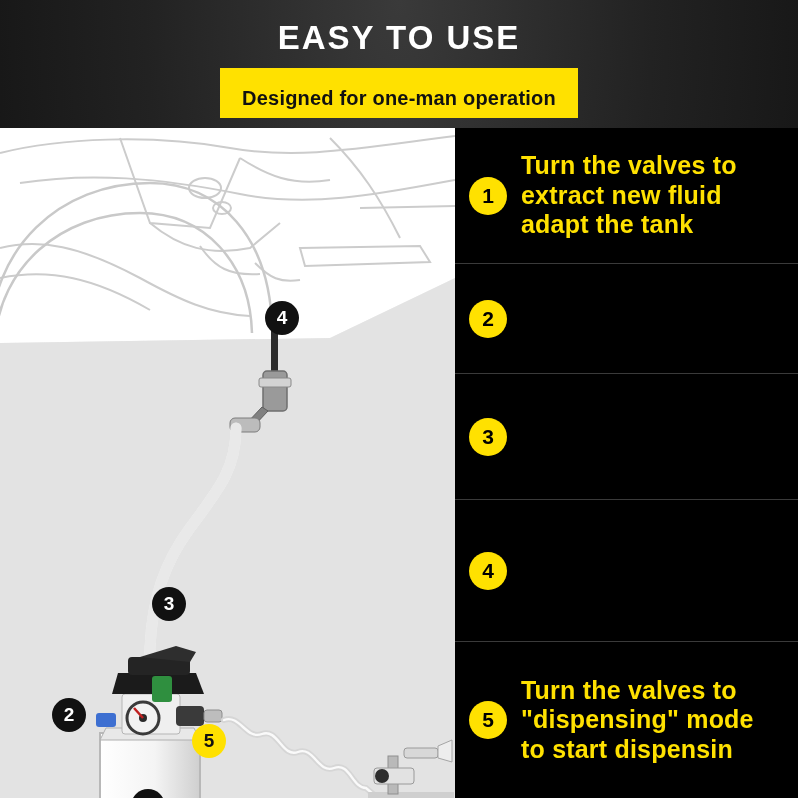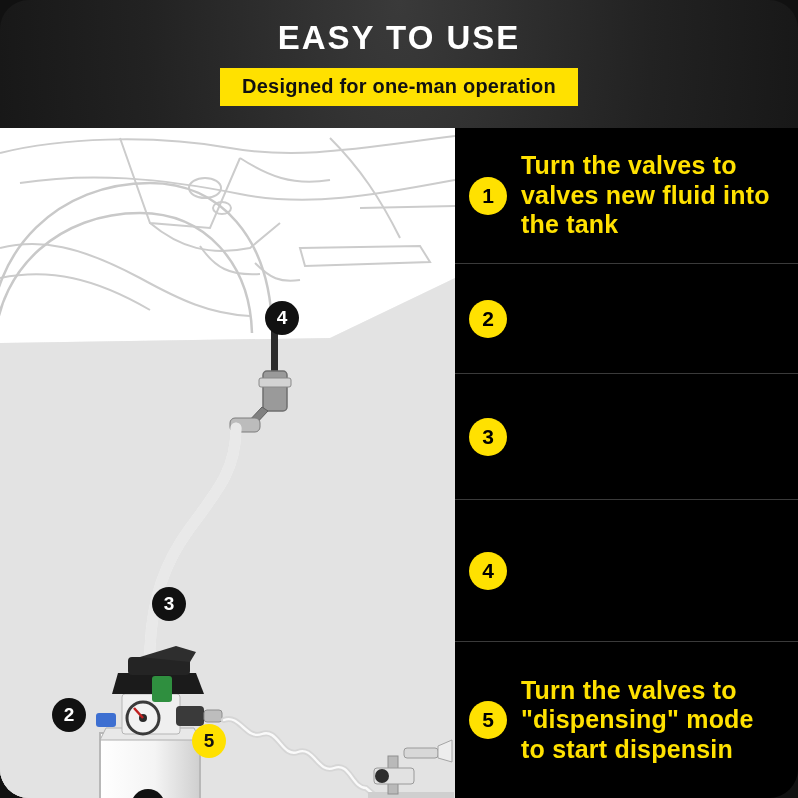--- a/index.html
+++ b/index.html
@@ -8,21 +8,20 @@
     background:#111;
     font-family:"Liberation Sans", sans-serif;
     overflow:hidden;
   }
   .page{
     position:relative;
     width:798px;height:798px;
     background:
       radial-gradient(ellipse at 50% 0%, #3a3a3a 0%, #222 45%, #0d0d0d 100%);
     overflow:hidden;
-    border-radius:29px;
   }
   
   .header{
     position:absolute;left:0;top:0;width:798px;height:128px;
     display:flex;flex-direction:column;align-items:center;justify-content:flex-start;
   }
   .title{
     margin-top:20px;
     color:#ffffff;
     font-size:33px;
@@ -30,21 +29,21 @@
     letter-spacing:2px;
     text-align:center;
     line-height:1.1;
   }
   .subtitle-box{
     margin-top:12px;
     background:#ffe100;
     color:#111;
     font-size:20px;
     font-weight:bold;
-    padding:7px 22px 8px 22px;
+    padding:19px 22px 8px 22px;
     letter-spacing:0.2px;
   }
   
   .body-row{
     position:absolute;left:0;top:128px;width:798px;height:670px;
     display:flex;
   }
   .left-panel{
     position:relative;
     width:455px;height:670px;
@@ -211,21 +210,21 @@
       <div class="marker dark m1">1</div>
       <div class="marker dark m2">2</div>
       <div class="marker dark m3">3</div>
       <div class="marker dark m4">4</div>
       <div class="marker yellow m5">5</div>
     </div>
 
     <div class="right-panel">
       <div class="step s1">
         <div class="badge">1</div>
-        <div class="step-text">Turn the valves to valves new fluid into the tank</div>
+        <div class="step-text">Turn the valves to extract new fluid adapt the tank</div>
       </div>
       <div class="step s2">
         <div class="badge">2</div>
       </div>
       <div class="step s3">
         <div class="badge">3</div>
       </div>
       <div class="step s4">
         <div class="badge">4</div>
       </div>

